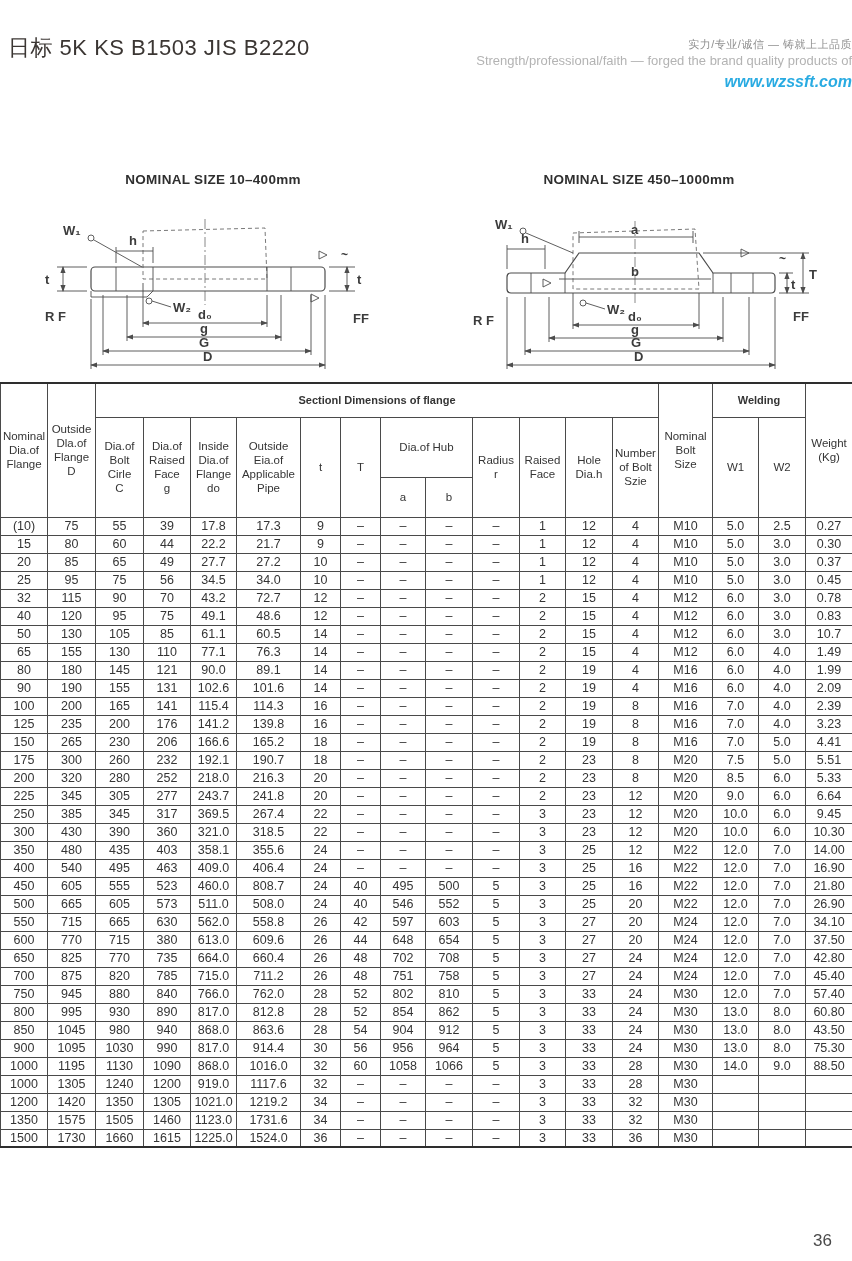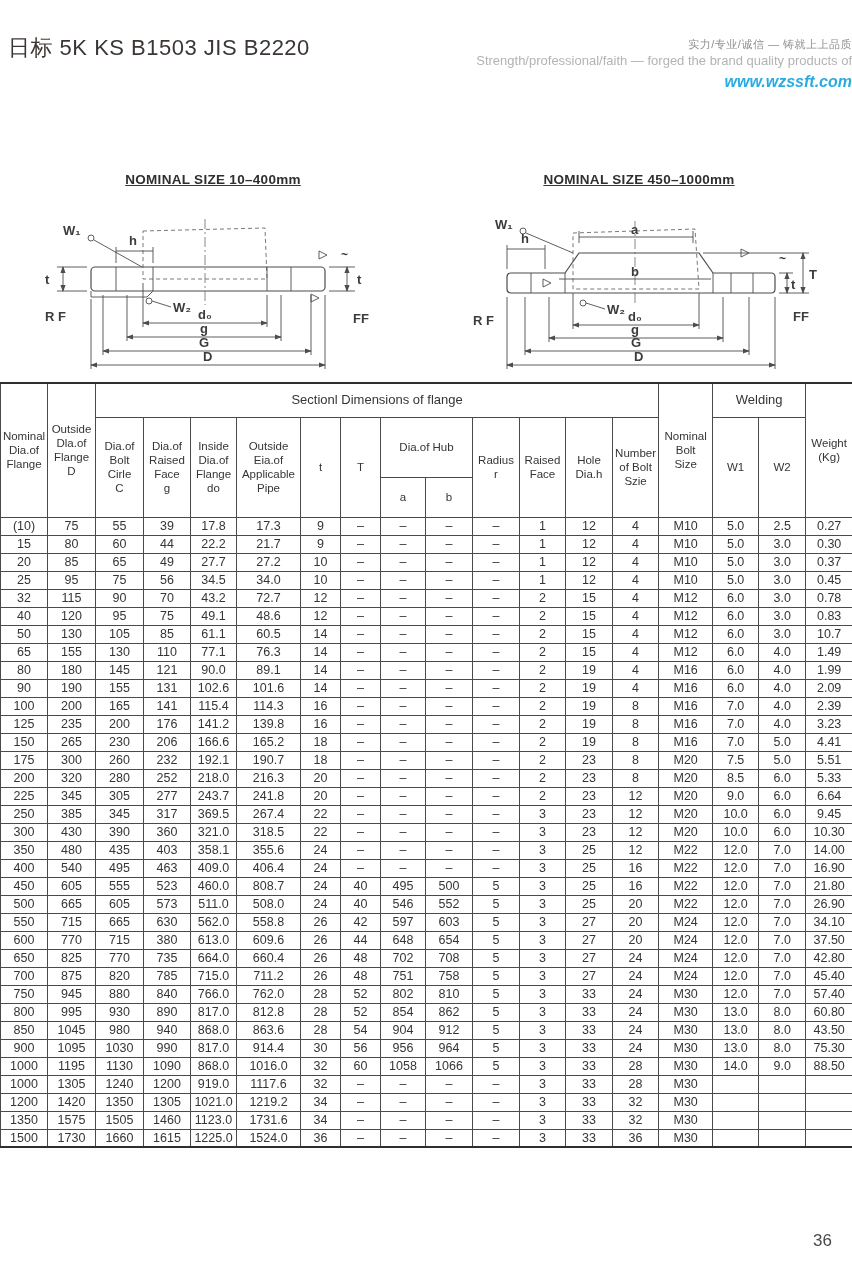--- a/index.html
+++ b/index.html
@@ -15,21 +15,21 @@
   .tagline-cn { font-size:11px; color:#8f8f8f; letter-spacing:0.5px; }
   .tagline-en { font-size:13px; color:#b3b3b3; margin-top:1px; }
   .website { font-size:16px; font-weight:bold; font-style:italic; color:#29abe2; margin-top:5px; }
 
   .page-title {
     position:absolute; top:33px; left:8px;
     font-size:22px; color:#3b3633; font-weight:500; letter-spacing:0.5px;
   }
 
   .diagrams { position:absolute; top:172px; left:0; width:852px; display:flex; }
-  .diagram { width:426px;text-decoration:underline; }
+  .diagram { width:426px; }
   .diagram h3 { text-align:center; font-size:13.5px; font-weight:bold; color:#2f2f2f; letter-spacing:0.3px; }
   .diagram svg { display:block; margin:4px auto 0 auto; }
   .dg { stroke:#4d4d4d; stroke-width:1.2; fill:none; }
   .dg-thin { stroke:#4d4d4d; stroke-width:0.9; fill:none; }
   .dg-dash { stroke:#6a6a6a; stroke-width:0.9; fill:none; stroke-dasharray:4 3; }
   .dg-cl { stroke:#6a6a6a; stroke-width:0.8; fill:none; stroke-dasharray:10 3 2 3; }
   .dg-label { font-family:"Liberation Sans",sans-serif; font-size:13px; font-weight:bold; fill:#3c3c3c; }
   .dg-label-sm { font-family:"Liberation Sans",sans-serif; font-size:12px; font-weight:bold; fill:#3c3c3c; }
 
   .dim-table-wrap { position:absolute; top:382px; left:0; width:852px; }
@@ -37,21 +37,21 @@
     width:852px; border-collapse:collapse; table-layout:fixed;
     border-top:2.5px solid #2e2e2e; border-bottom:2px solid #2e2e2e;
   }
   .dim-table th, .dim-table td {
     border:1px solid #4a4a4a;
     text-align:center; vertical-align:middle;
     font-weight:normal; color:#353535;
     overflow:hidden;
   }
   .dim-table th { font-size:11.5px; line-height:1.22; white-space:pre-line; padding:1px 0; }
-  .dim-table th.group { font-size:13px; }
+  .dim-table th.group { font-size:11px;font-weight:bold; }
   .dim-table td { font-size:12.5px; height:18px; padding:0 1px; white-space:nowrap; }
   tr.h-top th { height:34px; }
   tr.h-mid th { height:60px; }
   tr.h-ab th { height:40px; }
 
   .page-number { position:absolute; right:20px; bottom:10px; font-size:17px; color:#4a4a4a; }
 </style>
 </head>
 <body>
 

